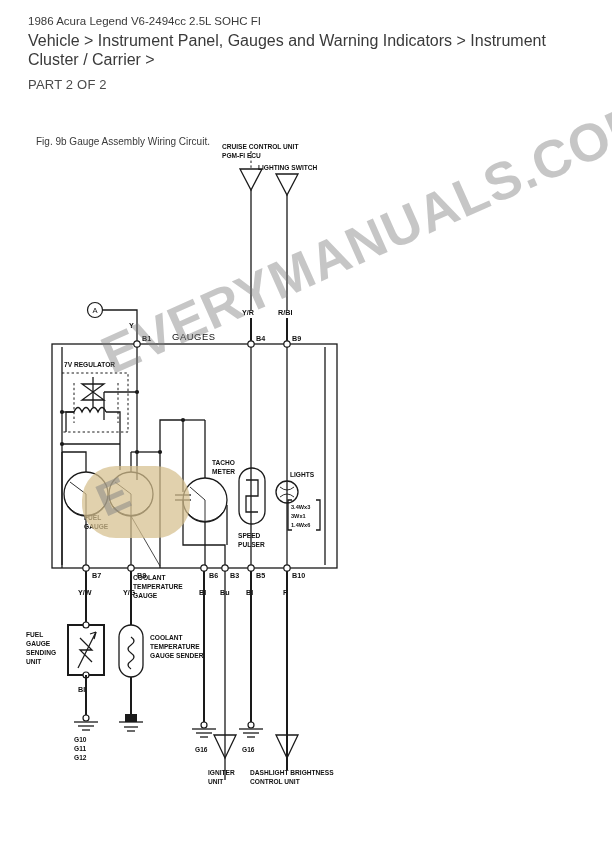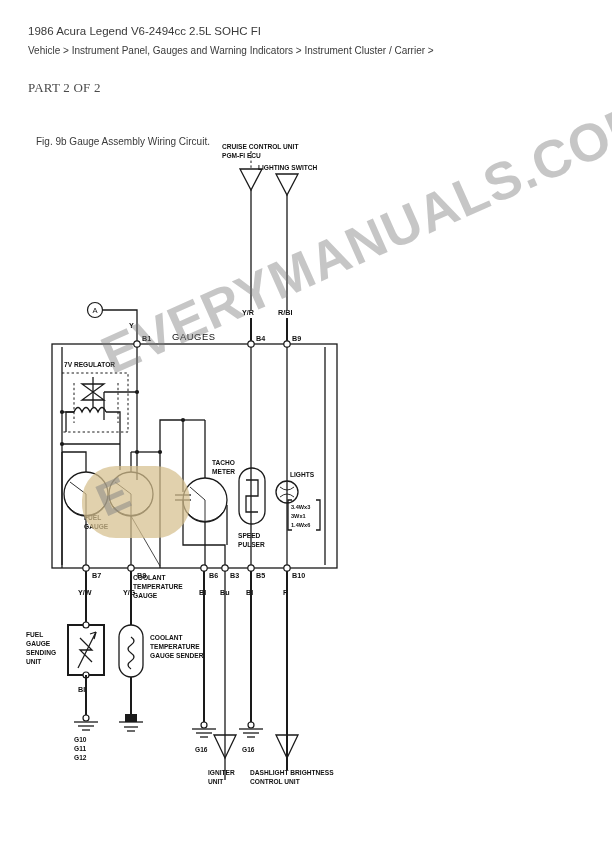--- a/index.html
+++ b/index.html
@@ -4,24 +4,24 @@
 <style>
   html,body{margin:0;padding:0;}
   body{
     width:612px;height:866px;background:#ffffff;
     font-family:"Liberation Sans",sans-serif;
     color:#2b2b2b;overflow:hidden;position:relative;
   }
   .page{position:relative;width:612px;height:866px;}
 
   
-  .hdr{position:absolute;left:28px;top:22px;width:540px;}
+  .hdr{position:absolute;left:28px;top:12px;width:540px;}
   .hdr .title{font-size:11.5px;line-height:19px;color:#3a3a3a;}
-  .hdr .crumb{font-size:10px;line-height:19px;color:#3a3a3a;}
-  .hdr .part{font-size:13px;line-height:20px;color:#4a4a4a;margin-top:18px;letter-spacing:.2px;font-family:Liberation Serif, serif;}
+  .hdr .crumb{font-size:16px;line-height:19px;color:#3a3a3a;}
+  .hdr .part{font-size:13px;line-height:20px;color:#4a4a4a;margin-top:6px;letter-spacing:.2px;}
   .figcap{position:absolute;left:20px;top:136px;font-size:10px;color:#3a3a3a;margin-left:16px;}
 
   
   .diagram{position:absolute;left:0;top:0;width:612px;height:866px;}
   .diagram svg{display:block;}
 
   
   .wm{position:absolute;left:0;top:0;width:612px;height:866px;pointer-events:none;}
   .wm-text{
     position:absolute;left:92px;top:330px;

